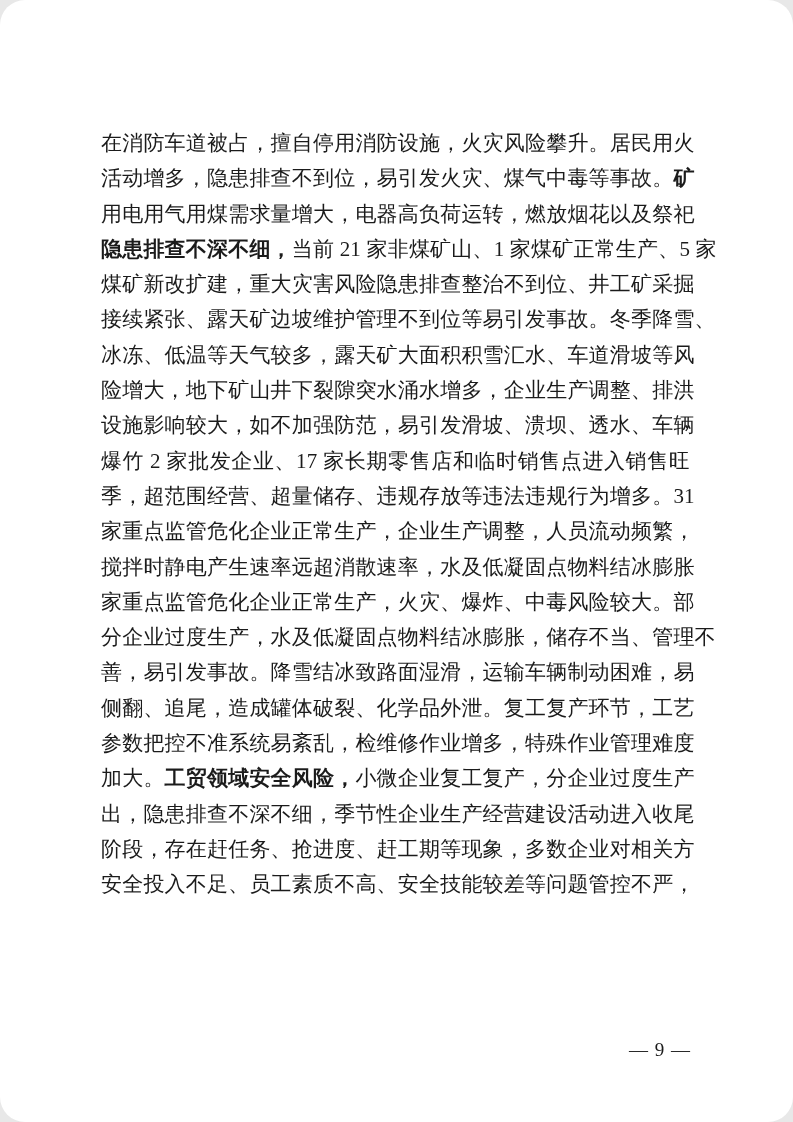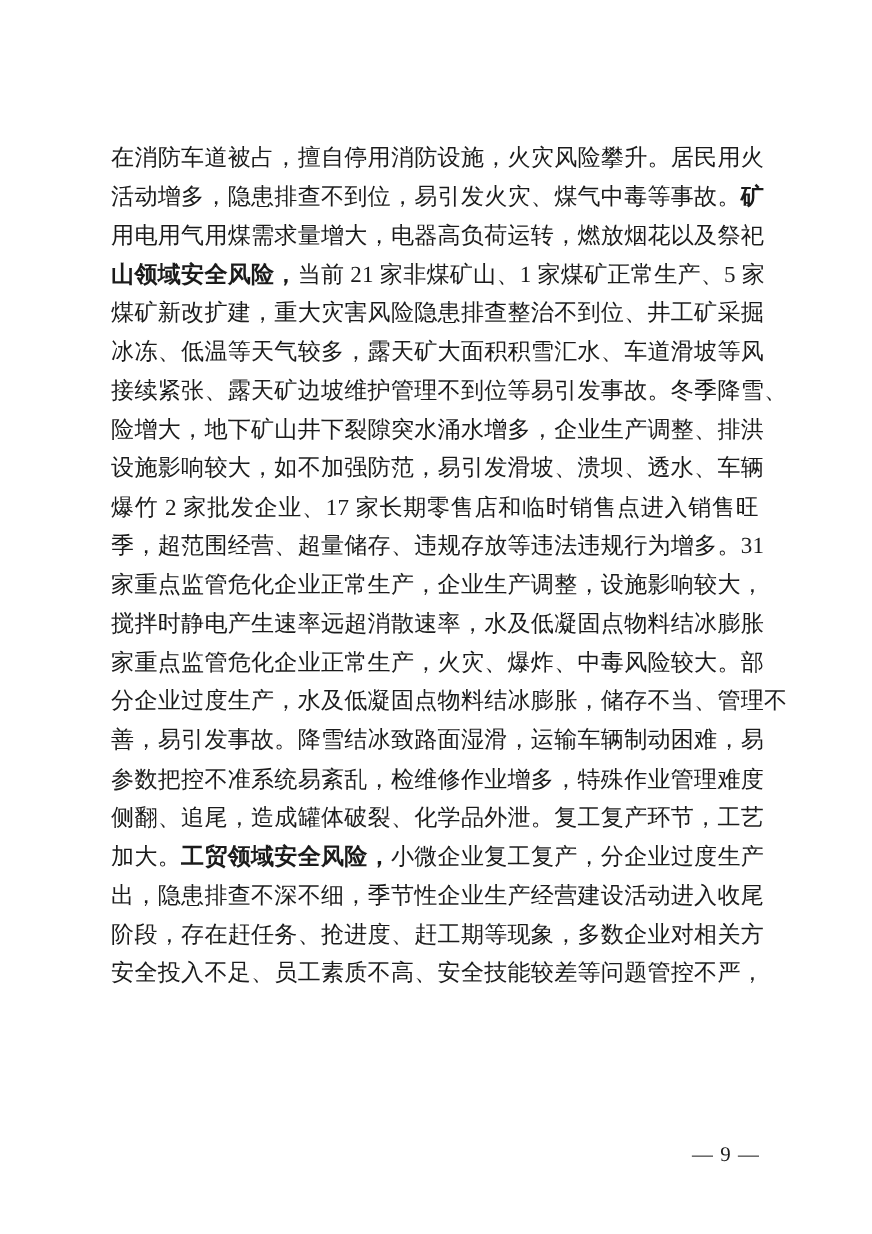--- a/index.html
+++ b/index.html
@@ -9,20 +9,21 @@
   }
   .page {
     position: relative;
     width: 793px;
     height: 1122px;
     margin: 0 auto;
     background: #ffffff;
     overflow: hidden;
     font-family: "Liberation Serif", "DejaVu Serif", serif;
     color: #1b1b1b;
+    border-radius: 25px;
   }
   .text-block {
     position: absolute;
     left: 101px;
     top: 126px;
     width: 589px;
   }
   .line {
     height: 35.3px;
     line-height: 35.3px;
@@ -51,34 +52,34 @@
   }
 </style>
 </head>
 <body>
 
 <div class="page">
   <div class="text-block" id="text-block">
       <div class="line"><span class="seg">在消防车道被占，擅自停用消防设施，火灾风险攀升。居民用火</span></div>
       <div class="line"><span class="seg">活动增多，隐患排查不到位，易引发火灾、煤气中毒等事故。</span><span class="seg bold">矿</span></div>
       <div class="line"><span class="seg">用电用气用煤需求量增大，电器高负荷运转，燃放烟花以及祭祀</span></div>
-      <div class="line"><span class="seg bold">山领域安全风险，</span><span class="seg">当前 21 家非煤矿山、1 家煤矿正常生产、5 家</span></div>
+      <div class="line"><span class="seg bold">隐患排查不深不细，</span><span class="seg">当前 21 家非煤矿山、1 家煤矿正常生产、5 家</span></div>
       <div class="line"><span class="seg">煤矿新改扩建，重大灾害风险隐患排查整治不到位、井工矿采掘</span></div>
+      <div class="line"><span class="seg">接续紧张、露天矿边坡维护管理不到位等易引发事故。冬季降雪、</span></div>
       <div class="line"><span class="seg">冰冻、低温等天气较多，露天矿大面积积雪汇水、车道滑坡等风</span></div>
-      <div class="line"><span class="seg">接续紧张、露天矿边坡维护管理不到位等易引发事故。冬季降雪、</span></div>
       <div class="line"><span class="seg">险增大，地下矿山井下裂隙突水涌水增多，企业生产调整、排洪</span></div>
       <div class="line"><span class="seg">设施影响较大，如不加强防范，易引发滑坡、溃坝、透水、车辆</span></div>
       <div class="line"><span class="seg">爆竹 2 家批发企业、17 家长期零售店和临时销售点进入销售旺</span></div>
       <div class="line"><span class="seg">季，超范围经营、超量储存、违规存放等违法违规行为增多。31</span></div>
-      <div class="line"><span class="seg">家重点监管危化企业正常生产，企业生产调整，设施影响较大，</span></div>
+      <div class="line"><span class="seg">家重点监管危化企业正常生产，企业生产调整，人员流动频繁，</span></div>
       <div class="line"><span class="seg">搅拌时静电产生速率远超消散速率，水及低凝固点物料结冰膨胀</span></div>
       <div class="line"><span class="seg">家重点监管危化企业正常生产，火灾、爆炸、中毒风险较大。部</span></div>
       <div class="line"><span class="seg">分企业过度生产，水及低凝固点物料结冰膨胀，储存不当、管理不</span></div>
       <div class="line"><span class="seg">善，易引发事故。降雪结冰致路面湿滑，运输车辆制动困难，易</span></div>
+      <div class="line"><span class="seg">侧翻、追尾，造成罐体破裂、化学品外泄。复工复产环节，工艺</span></div>
       <div class="line"><span class="seg">参数把控不准系统易紊乱，检维修作业增多，特殊作业管理难度</span></div>
-      <div class="line"><span class="seg">侧翻、追尾，造成罐体破裂、化学品外泄。复工复产环节，工艺</span></div>
       <div class="line"><span class="seg">加大。</span><span class="seg bold">工贸领域安全风险，</span><span class="seg">小微企业复工复产，分企业过度生产</span></div>
       <div class="line"><span class="seg">出，隐患排查不深不细，季节性企业生产经营建设活动进入收尾</span></div>
       <div class="line"><span class="seg">阶段，存在赶任务、抢进度、赶工期等现象，多数企业对相关方</span></div>
       <div class="line"><span class="seg">安全投入不足、员工素质不高、安全技能较差等问题管控不严，</span></div>
     </div>
   <div class="page-number">— 9 —</div>
 </div>
 
 </body></html>

